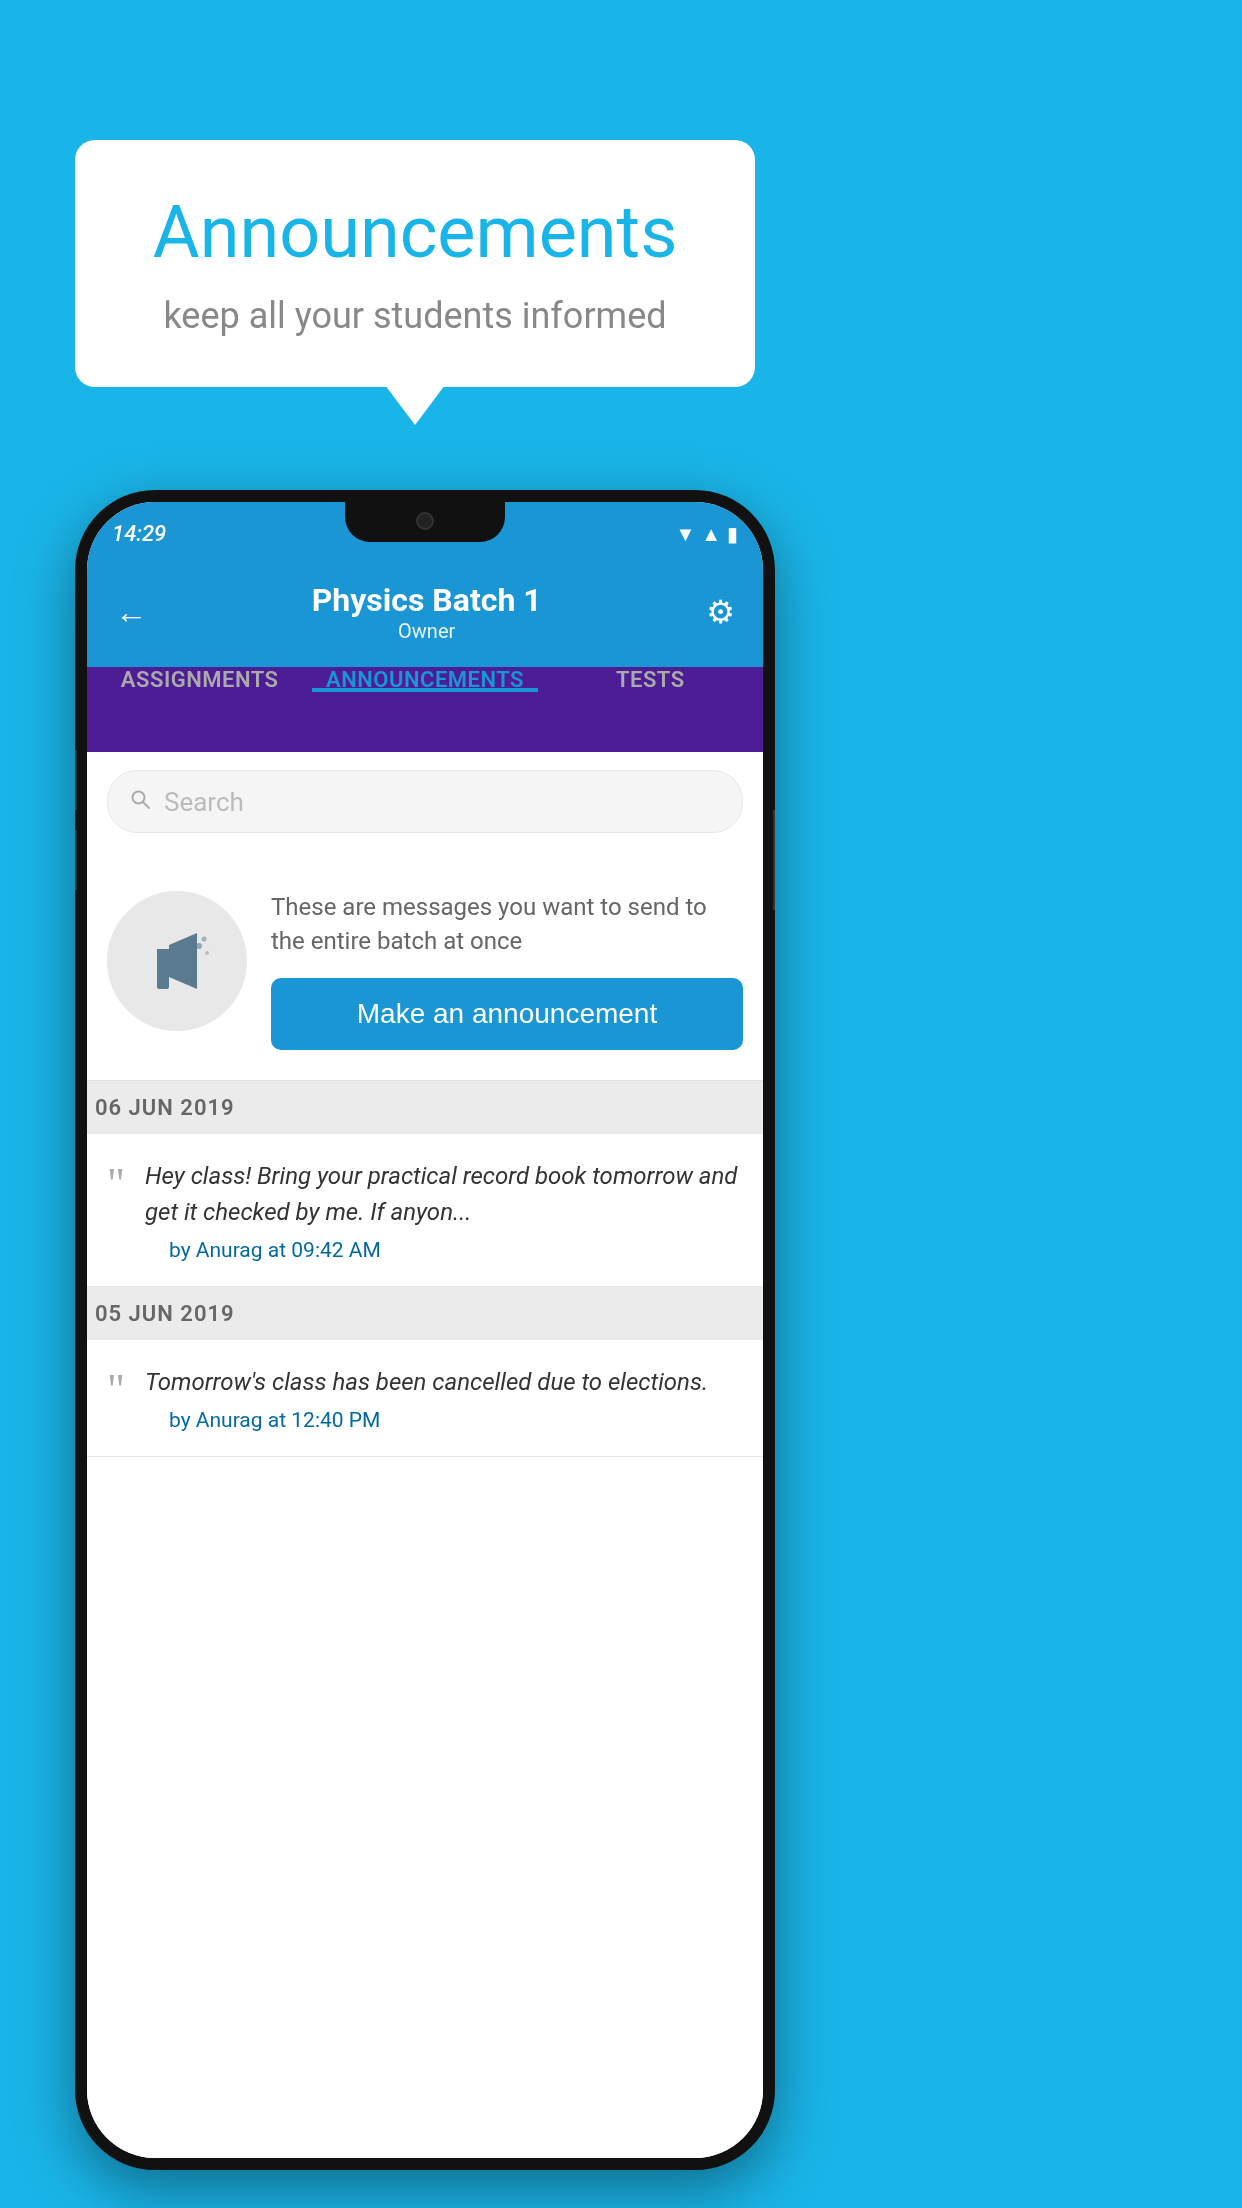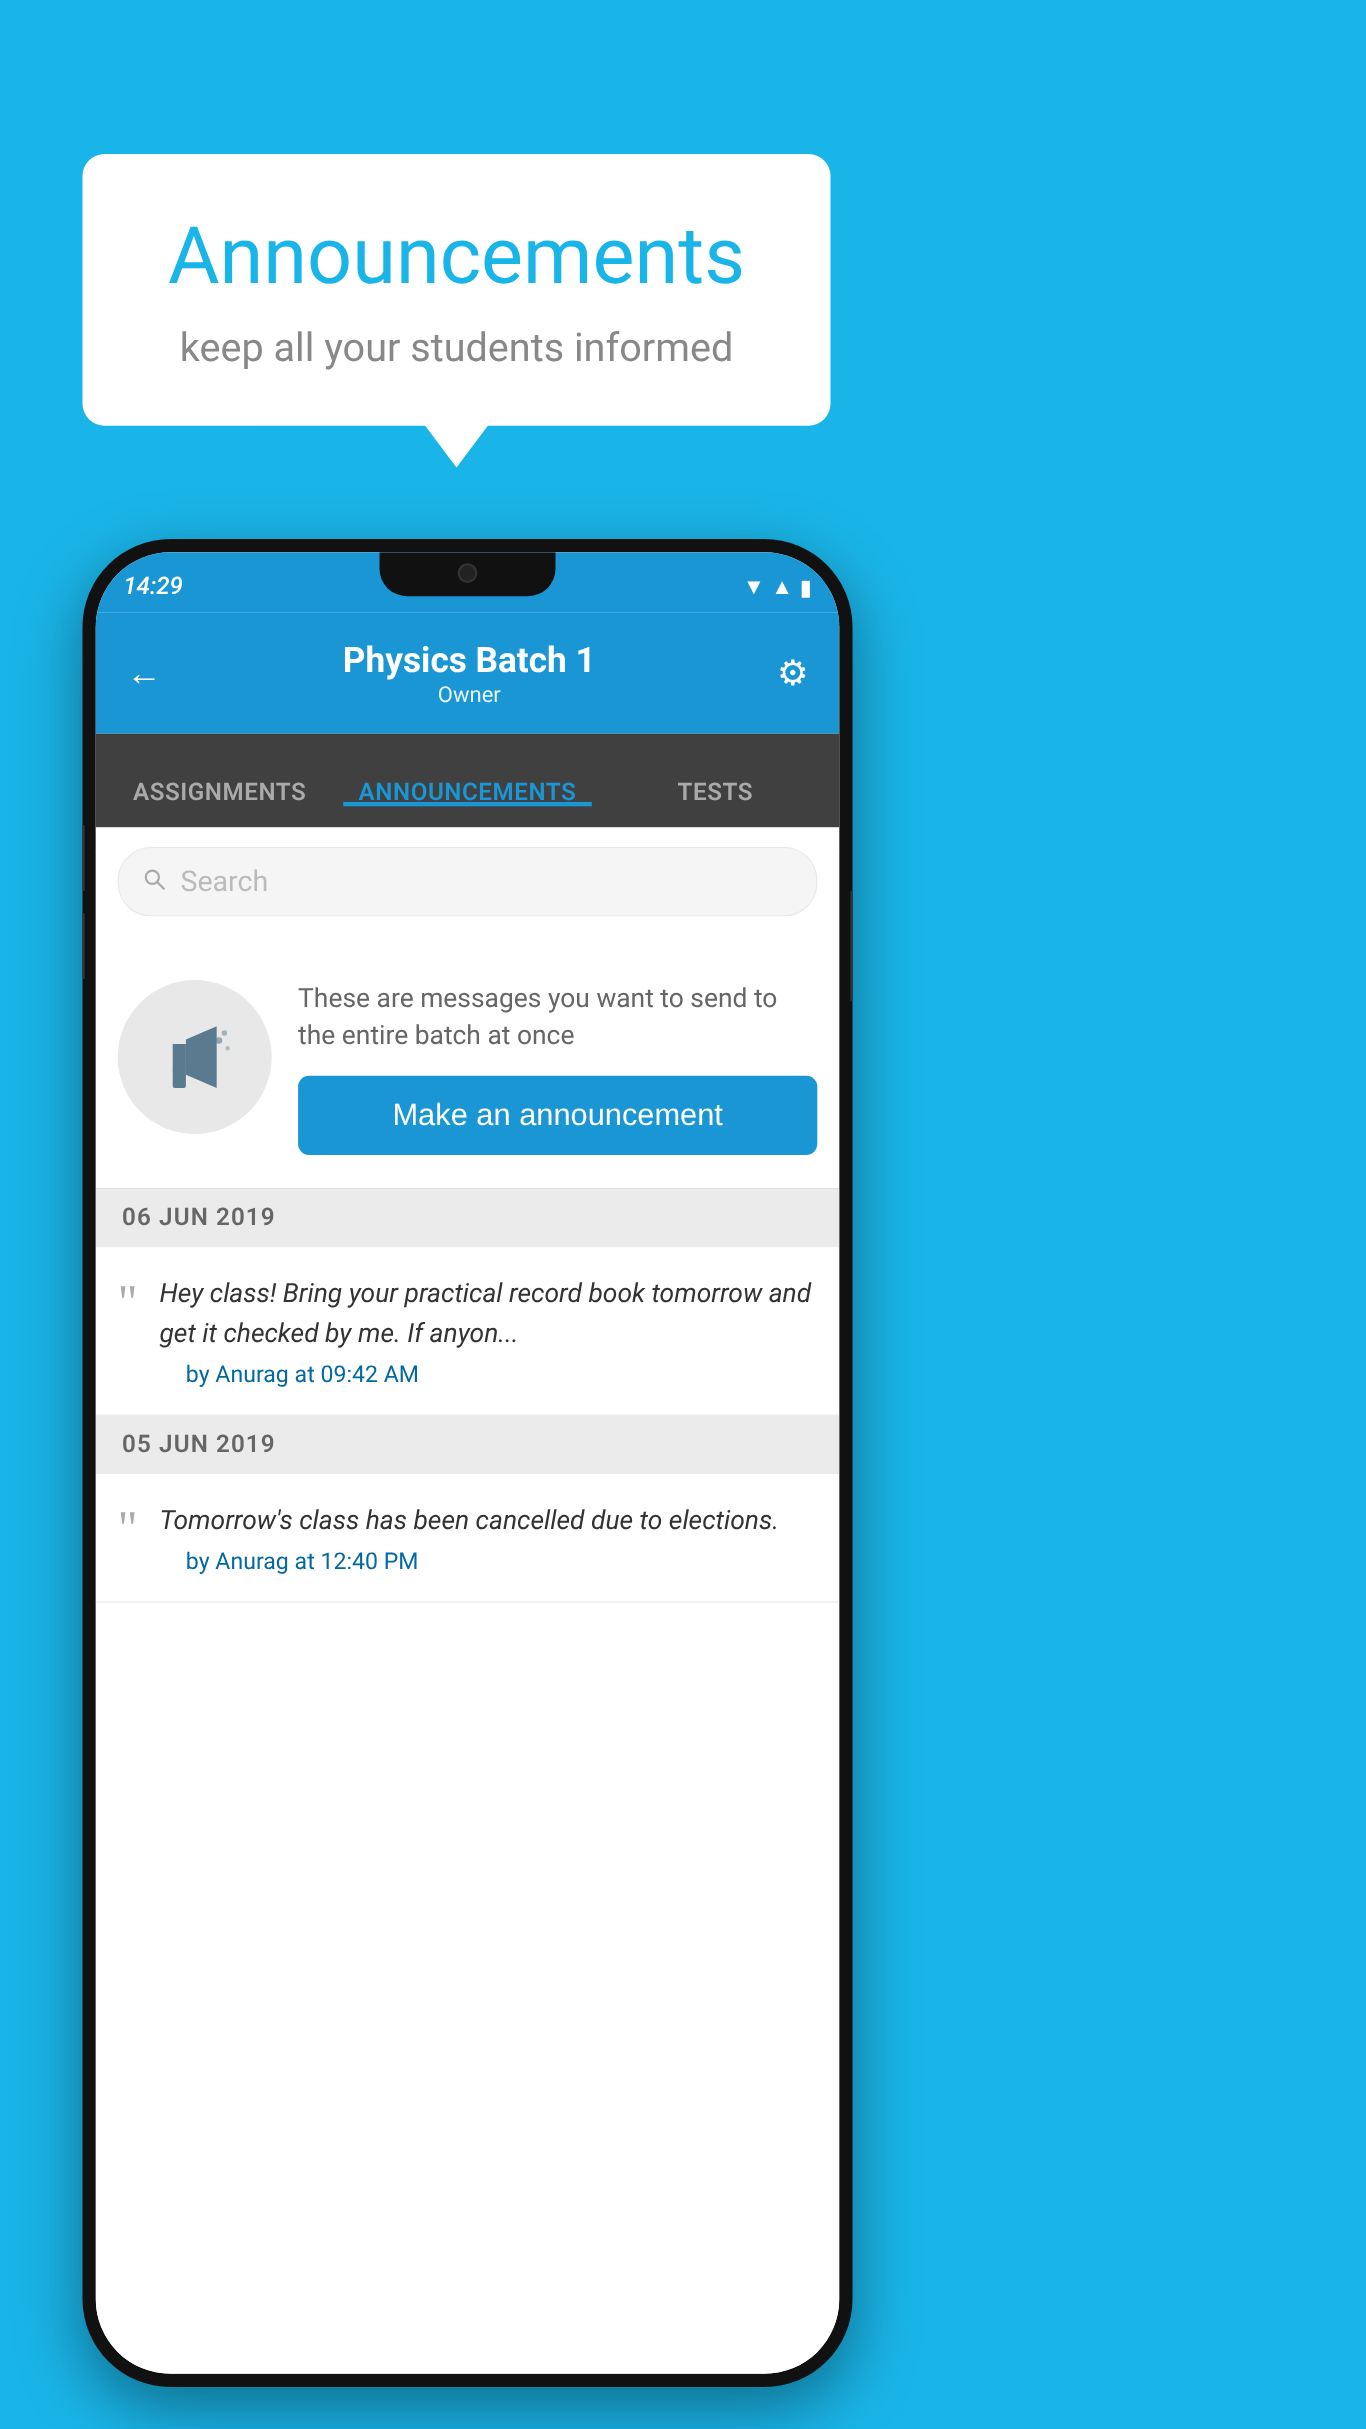--- a/index.html
+++ b/index.html
@@ -167,23 +167,23 @@
       cursor: pointer;
     }
 
     
     .tab-bar {
       position: absolute;
       top: 165px;
       left: 0;
       right: 0;
       height: 108px;
-      background: #404040;
-      display: flex;
-      align-items: center;
+      background: #4c1d95;
+      display: flex;
+      align-items: flex-start;
       border-bottom: 1px solid #e0e0e0;
     }
     .tab-item {
       flex: 1;
       display: flex;
       align-items: center;
       justify-content: center;
       font-size: 22px;
       color: #aaa;
       font-weight: 600;
@@ -271,21 +271,21 @@
       padding: 20px 28px;
       font-size: 28px;
       font-weight: 500;
       cursor: pointer;
       width: 100%;
     }
 
     
     .date-separator {
       background: #ebebeb;
-      padding: 14px 24px;
+      padding: 14px 8px;
       font-size: 22px;
       font-weight: 600;
       color: #666;
       letter-spacing: 1px;
     }
 
     
     .announcement-item {
       display: flex;
       align-items: flex-start;

